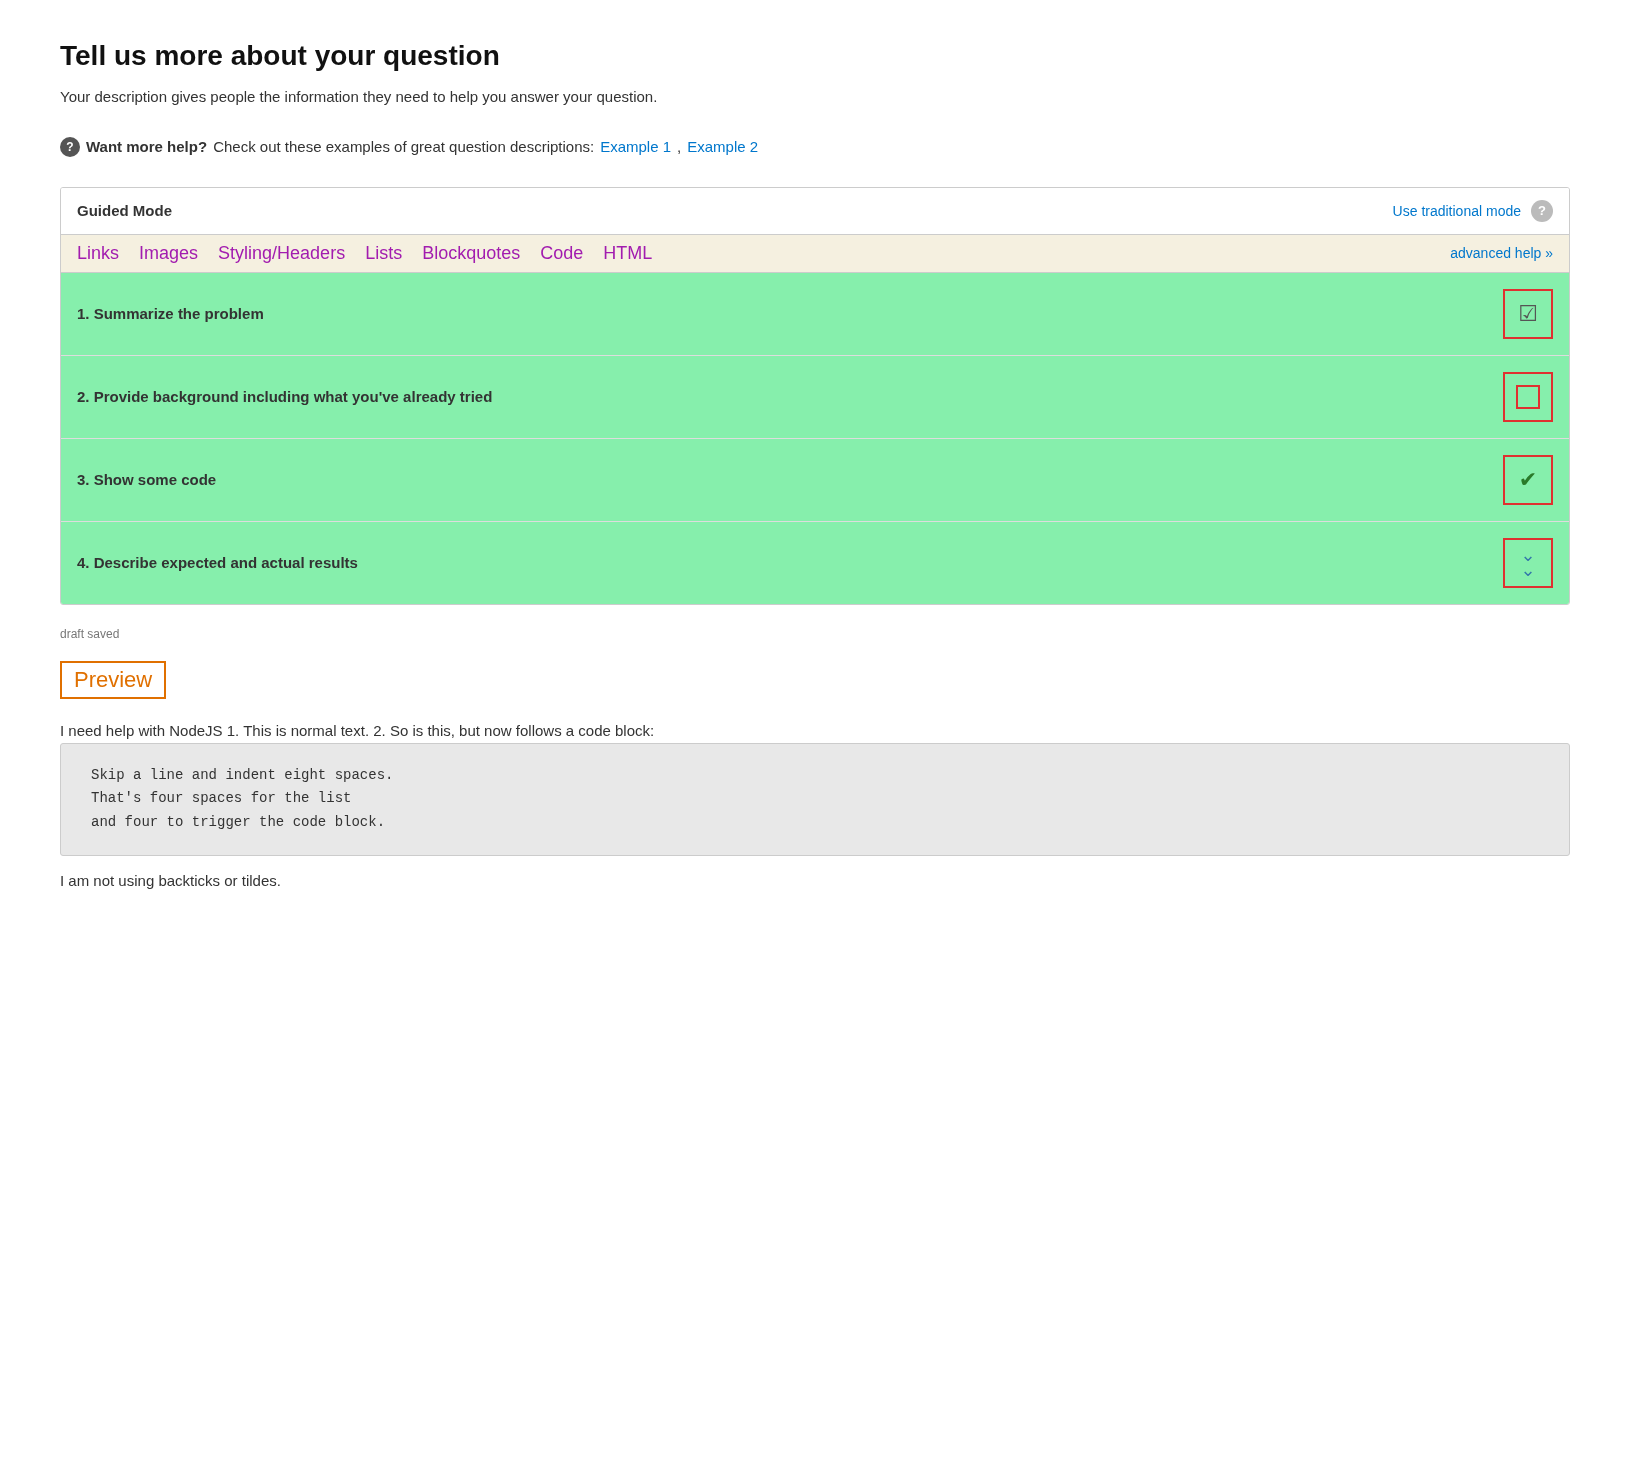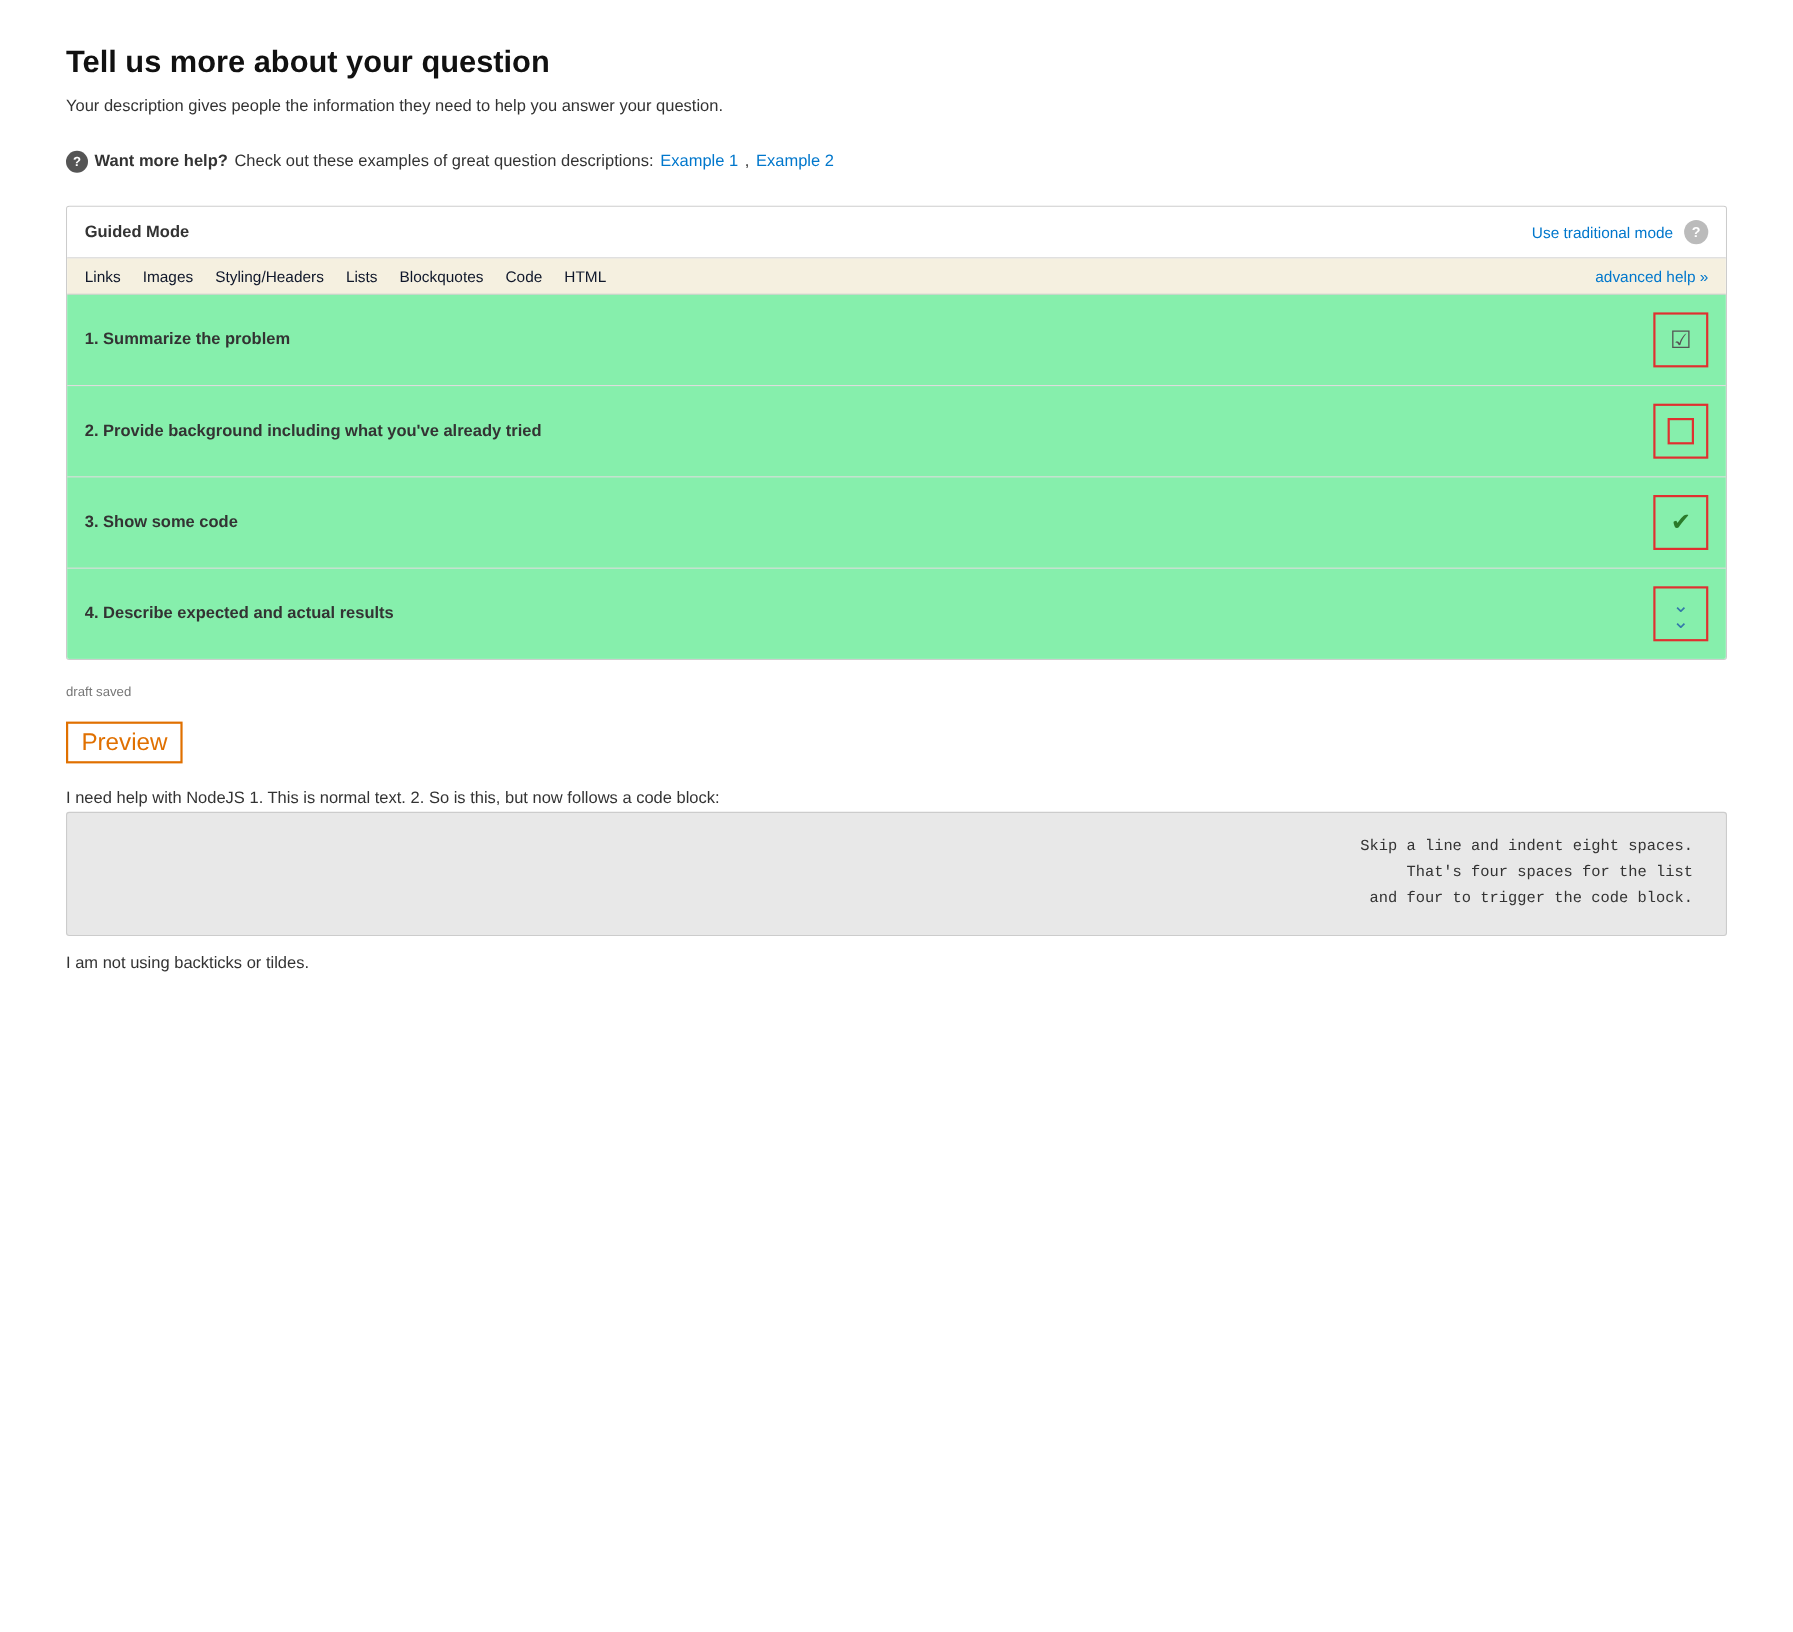--- a/index.html
+++ b/index.html
@@ -109,22 +109,22 @@
     .toolbar-row {
       display: flex;
       align-items: center;
       gap: 20px;
       padding: 8px 16px;
       background: #f5f0e0;
       border-bottom: 1px solid #ccc;
     }
 
     .toolbar-item {
-      font-size: 14px;
-      color: #0f172a;
+      font-size: 18px;
+      color: #a21caf;
       cursor: pointer;
     }
 
     .toolbar-spacer {
       flex: 1;
     }
 
     .advanced-help-link {
       color: #0077cc;
       font-size: 14px;
@@ -218,21 +218,20 @@
     .code-block {
       background: #e8e8e8;
       border: 1px solid #ccc;
       border-radius: 3px;
       padding: 20px 30px;
       font-family: 'Courier New', Courier, monospace;
       font-size: 14px;
       color: #333;
       margin-bottom: 16px;
       line-height: 1.7;
-      text-align: right;
     }
 
     .preview-footer-text {
       font-size: 15px;
       color: #333;
     }
   </style>
 </head>
 <body>
 

